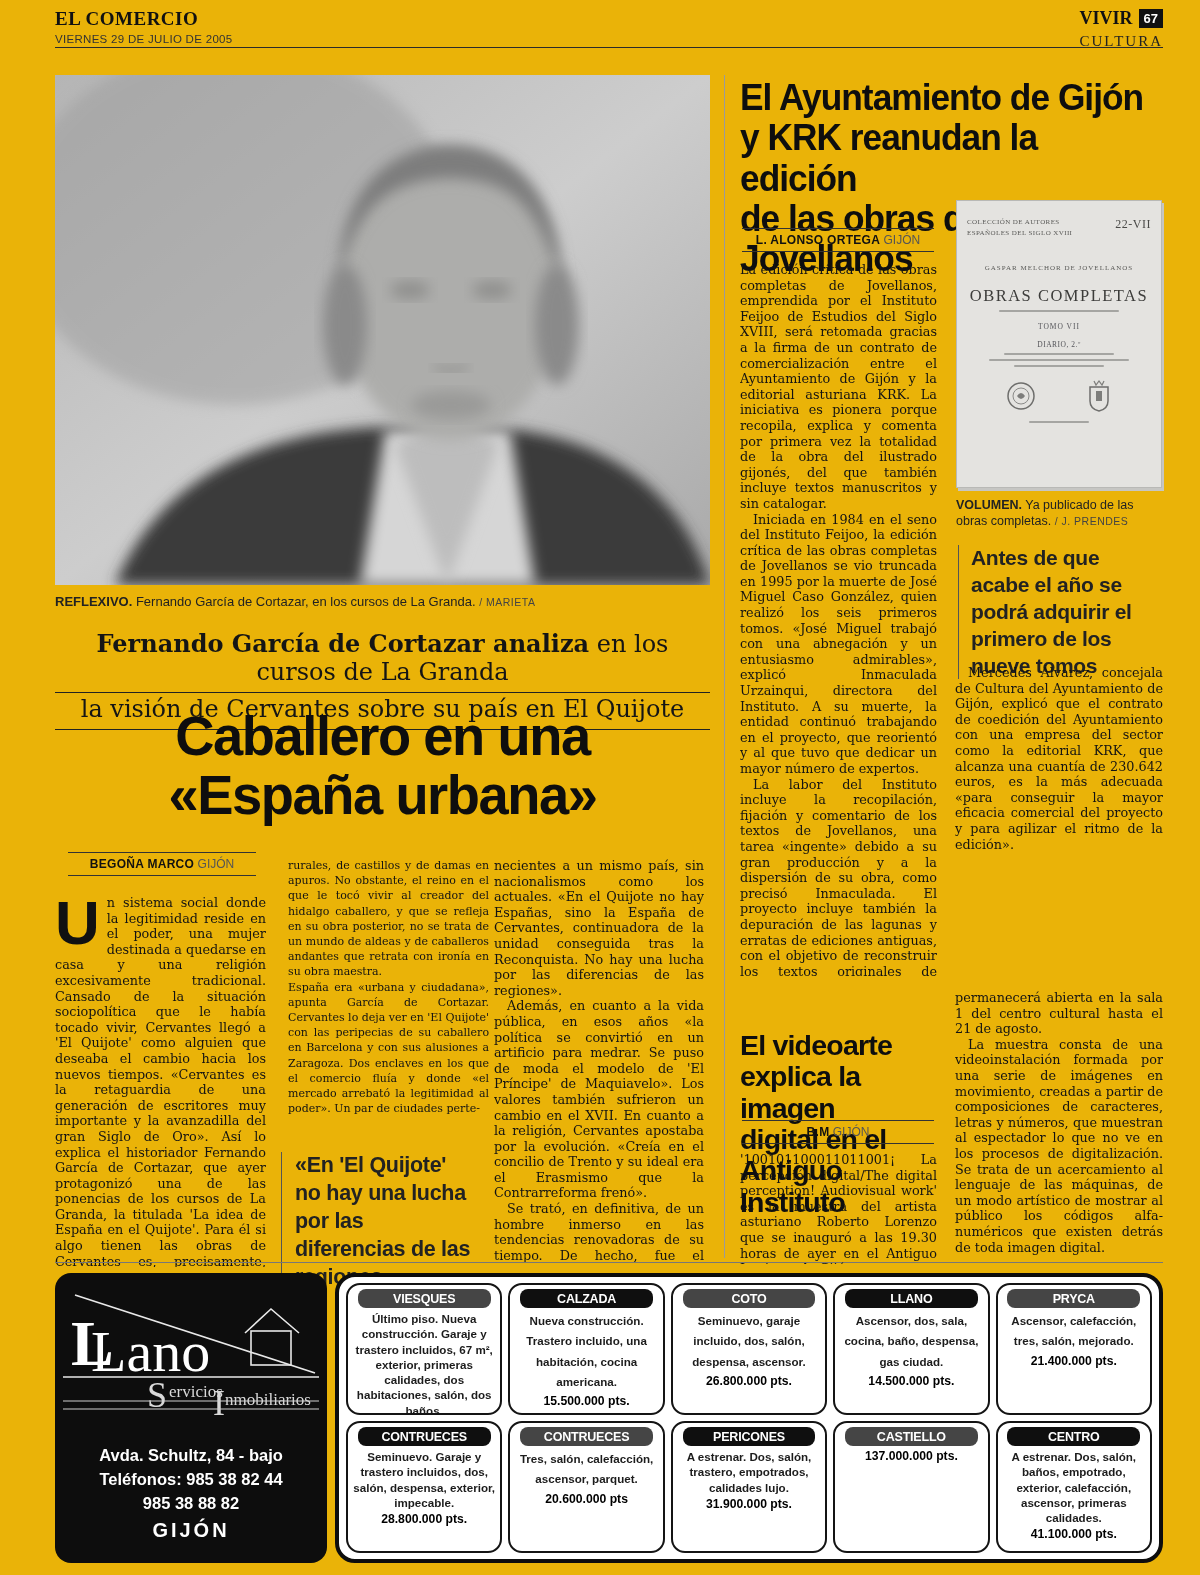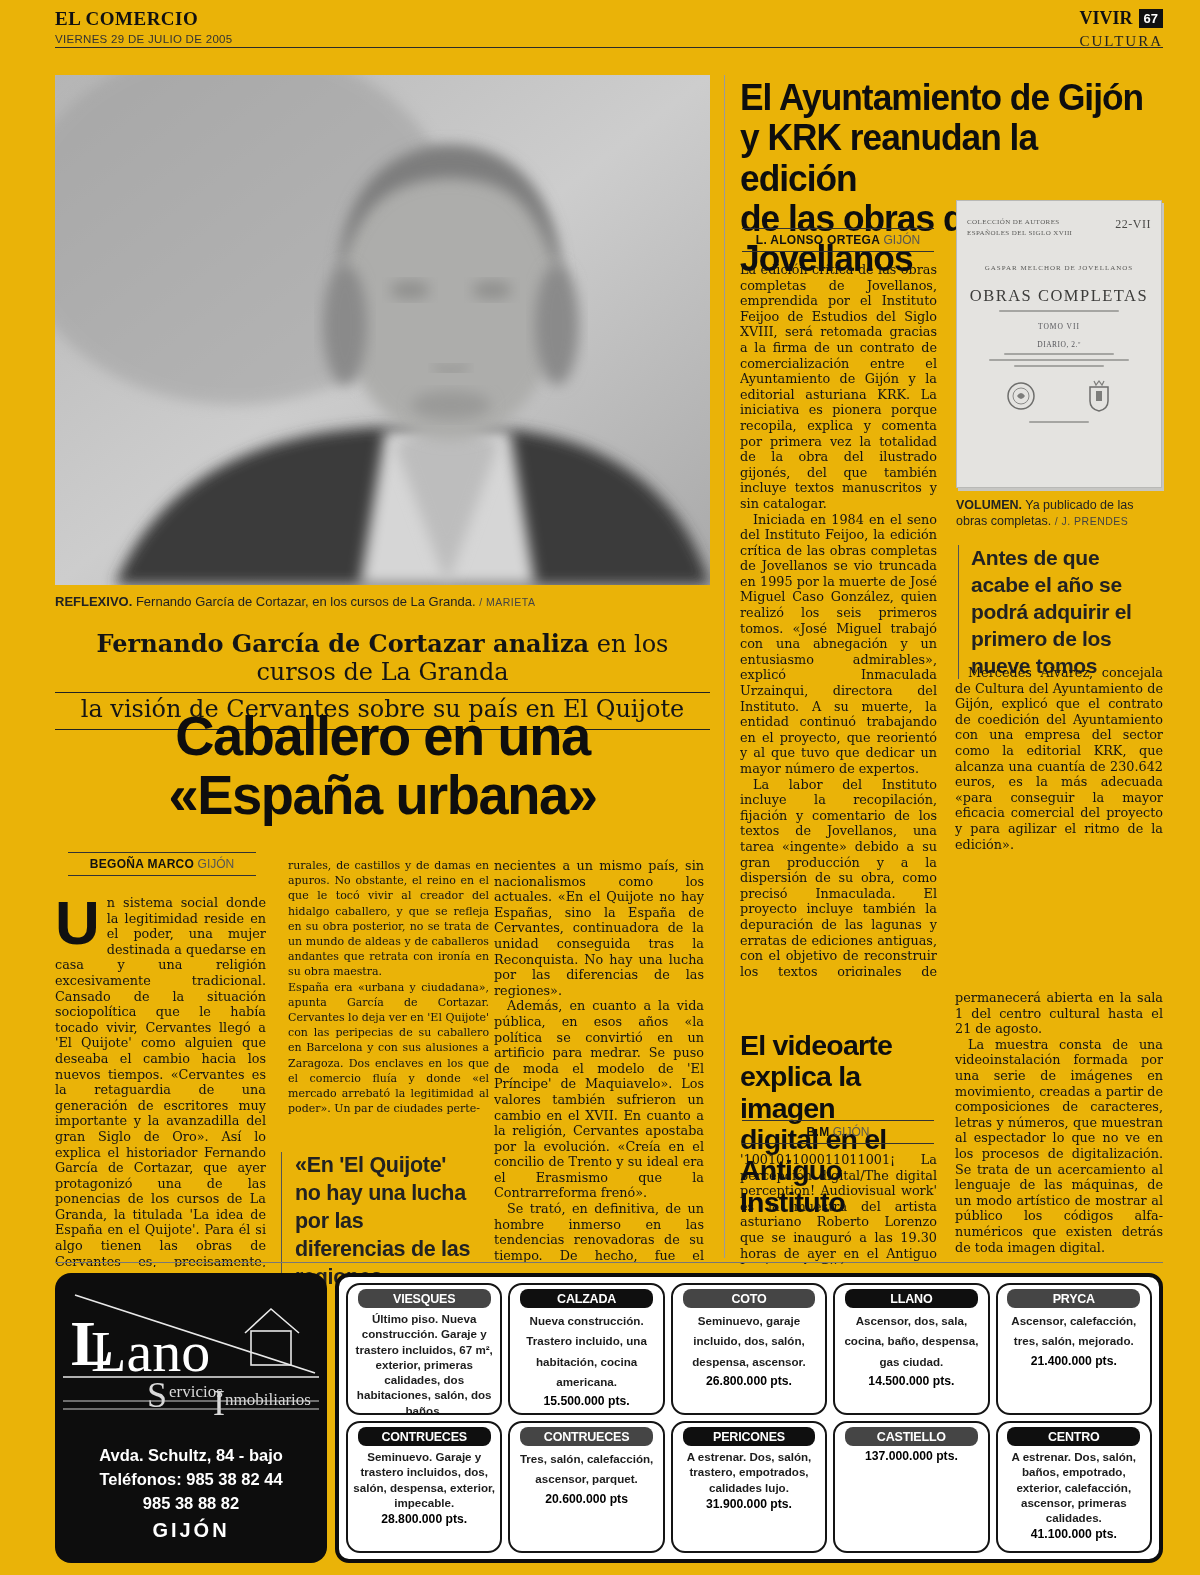--- a/index.html
+++ b/index.html
@@ -80,21 +80,21 @@
   .byline-video { position:absolute; left:742px; top:1120px; width:192px; }
   .video-col1 { left:740px; top:1152px; width:197px; height:112px; }
   .video-col2 { left:955px; top:990px; width:208px; height:272px; }
 
   
   .ad { position:absolute; left:55px; top:1273px; width:1108px; height:290px; font-family:"Liberation Sans", sans-serif; }
   .ad-left { position:absolute; left:0; top:0; width:272px; height:290px; background:#0d0d0d; border-radius:16px; color:#fff; overflow:hidden; }
   .ad-addr { position:absolute; left:0; bottom:18px; width:100%; text-align:center; font-weight:bold; font-size:16.5px; line-height:1.45; }
   .ad-city { font-size:20px; letter-spacing:3px; }
   .ad-right { position:absolute; left:280px; top:0; width:828px; height:290px; background:#fff;
-    border:4px solid #0d0d0d; border-radius:14px; padding:6px 7px; }
+    border:4px solid #0d0d0d; border-radius:20px; padding:6px 7px; }
   .ad-grid { display:grid; grid-template-columns:repeat(5,1fr); grid-template-rows:1fr 1fr; gap:6px; height:100%; }
   .card { border:2.5px solid #141414; border-radius:14px; padding:3px 4px; text-align:center; overflow:hidden; background:#fff; }
   .card-h { margin:1px auto 3px auto; width:92%; border-radius:8px; color:#fff;
     font-weight:bold; font-size:12.5px; letter-spacing:-.2px; padding:3px 0 2px 0; }
   .hdr-gray  { background:#454545; }
   .hdr-black { background:#0f0f0f; }
   .card-desc { font-size:11.6px; line-height:1.32; font-weight:bold; color:#1c1c1c; }
   .card-desc.roomy { line-height:1.75; }
   .card-desc.tight { font-size:11px; line-height:1.22; }
   .card-price { font-weight:bold; font-size:12.2px; margin-top:2px; color:#000; }

